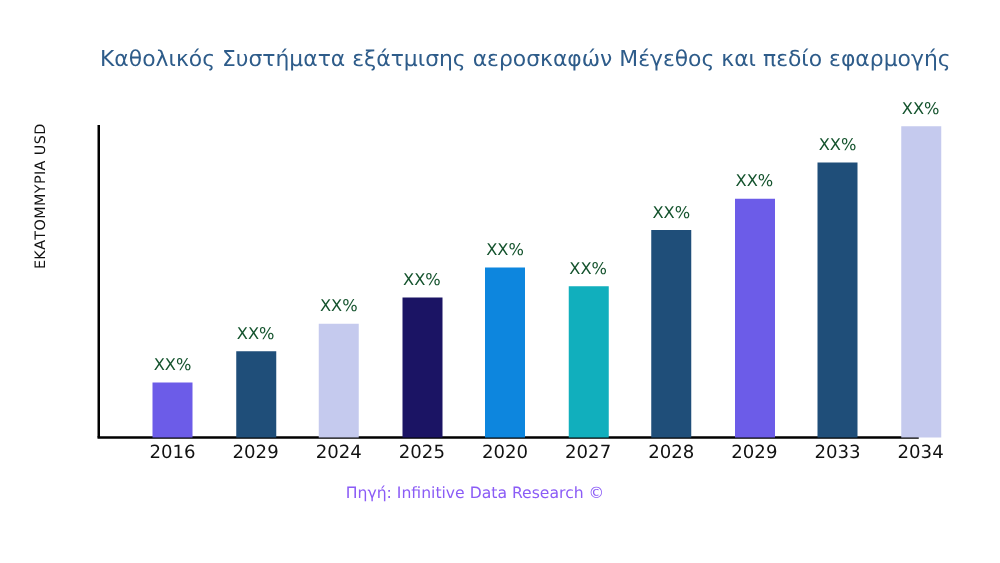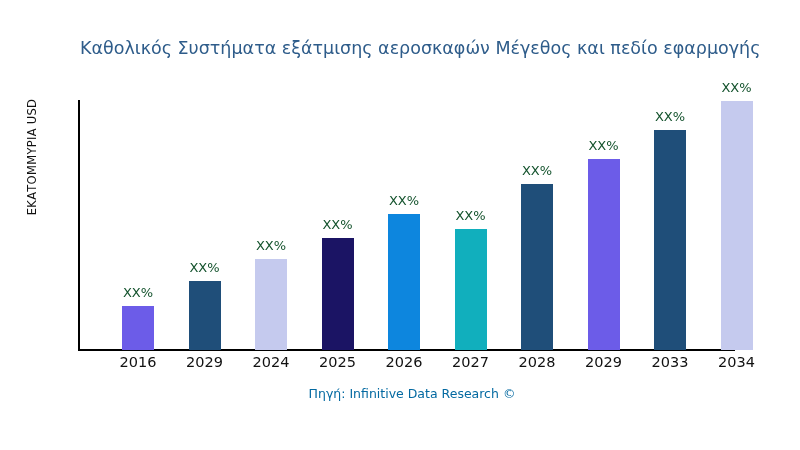--- a/index.html
+++ b/index.html
@@ -127,22 +127,21 @@
   }
 
   
   .source {
     position: absolute;
     left: 0;
     top: 386px;
     width: 760px;
     text-align: center;
     font-size: 12.5px;
-    color: #0369a1;
-    padding-left: 32px;
+    color: #8b5cf6;
   }
 </style>
 </head>
 <body>
 
 <div id="chart-root">
 
   <div class="chart-title">Καθολικός Συστήματα εξάτμισης αεροσκαφών Μέγεθος και πεδίο εφαρμογής</div>
 
   <div class="ylabel">ΕΚΑΤΟΜΜΥΡΙΑ USD</div>
@@ -192,21 +191,21 @@
         <div class="bar" style="height: 249px; background: rgb(197, 202, 238);"></div>
         <div class="bar-label" style="bottom: 255px;">XX%</div>
       </div>
     </div>
 
   <div class="xticks" id="xtick-area">
       <div class="xtick" style="left: 27px;">2016</div>
       <div class="xtick" style="left: 93.5px;">2029</div>
       <div class="xtick" style="left: 160px;">2024</div>
       <div class="xtick" style="left: 226.5px;">2025</div>
-      <div class="xtick" style="left: 293px;">2026</div>
+      <div class="xtick" style="left: 293px;">2020</div>
       <div class="xtick" style="left: 359.5px;">2027</div>
       <div class="xtick" style="left: 426px;">2028</div>
       <div class="xtick" style="left: 492.5px;">2029</div>
       <div class="xtick" style="left: 559px;">2033</div>
       <div class="xtick" style="left: 625.5px;">2034</div>
     </div>
 
   <div class="source">Πηγή: Infinitive Data Research ©</div>
 
 </div>

